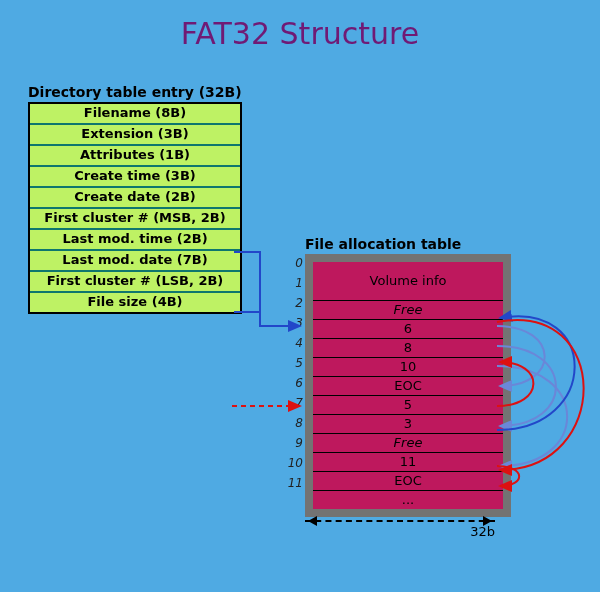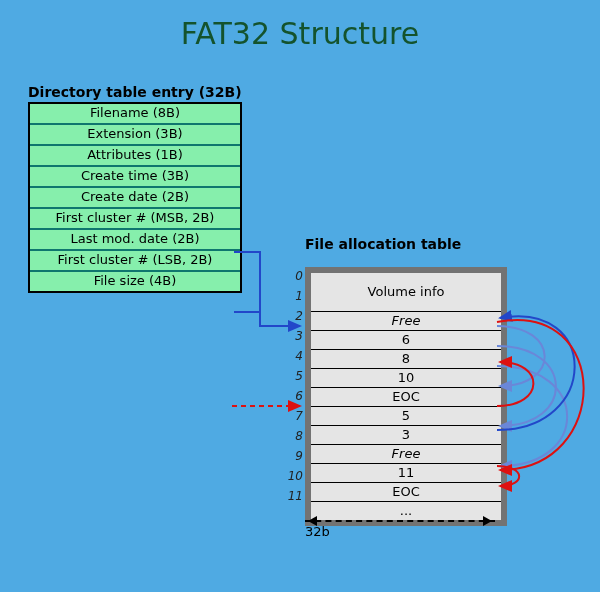--- a/index.html
+++ b/index.html
@@ -8,59 +8,60 @@
     background:#4faae3;
     font-family:"DejaVu Sans","Verdana",sans-serif;
     position:relative;
     overflow:hidden;
   }
   .title{
     position:absolute;top:16px;left:0;right:0;
     text-align:center;
     font-size:30px;
     font-weight:500;
-    color:#14532d;
+    color:#701a75;
   }
   
   .dir-wrap{
     position:absolute;
     top:84px;left:28px;
     width:214px;
   }
   .dir-title{
     font-weight:bold;font-size:14px;
     margin-bottom:2px;
   }
   .tbl{
     border:2px solid #000;
-    background:#86efac;
+    background:#bef264;
+    font-weight:bold;
   }
   .row{
     border-top:2px solid #0f766e;
     font-size:13px;
     text-align:center;
     padding:1px 0 2px;
     line-height:16px;
     height:16px;
   }
   .tbl .row:first-child{border-top:none}
   
   .fat-wrap{
     position:absolute;
     top:236px;left:281px;
     width:214px;
   }
   .fat-title{
     font-weight:bold;font-size:14px;
-    margin-bottom:15px;
+    margin-bottom:2px;
     padding-left:24px;
   }
   .fat-tbl{
-    border:6px solid #737373;
-    background:#e5e5e5;
+    border:8px solid #737373;
+    background:#be185d;
     margin-left:24px;
     width:190px;
   }
   .fat-row{
     border-top:1px solid #000;
     font-size:13px;
     text-align:center;
     line-height:18px;
     height:18px;
   }
@@ -74,21 +75,21 @@
     text-align:right;
     font-style:italic;
     font-size:12px;
     color:#222;
   }
   
   .width-ind{
     position:absolute;
     left:305px;
     width:190px;
-    text-align:left;
+    text-align:right;
   }
   .width-line{
     border-top:2px dashed #000;
     height:0;
     position:relative;
   }
   .width-line::before,.width-line::after{
     content:"";
     position:absolute;top:-6px;
     border:5px solid transparent;
@@ -110,21 +111,22 @@
 
 <div class="dir-wrap">
   <div class="dir-title">Directory table entry (32B)</div>
   <div class="tbl">
     <div class="row">Filename (8B)</div>
     <div class="row">Extension (3B)</div>
     <div class="row">Attributes (1B)</div>
     <div class="row">Create time (3B)</div>
     <div class="row">Create date (2B)</div>
     <div class="row">First cluster # (MSB, 2B)</div>
-    <div class="row">Last mod. date (2B)</div>
+    <div class="row">Last mod. time (2B)</div>
+    <div class="row">Last mod. date (7B)</div>
     <div class="row">First cluster # (LSB, 2B)</div>
     <div class="row">File size (4B)</div>
   </div>
 </div>
 
 <div class="fat-wrap">
   <div class="fat-title">File allocation table</div>
   <div style="position:relative">
 
     <div class="idx" style="top:2px">0</div>

